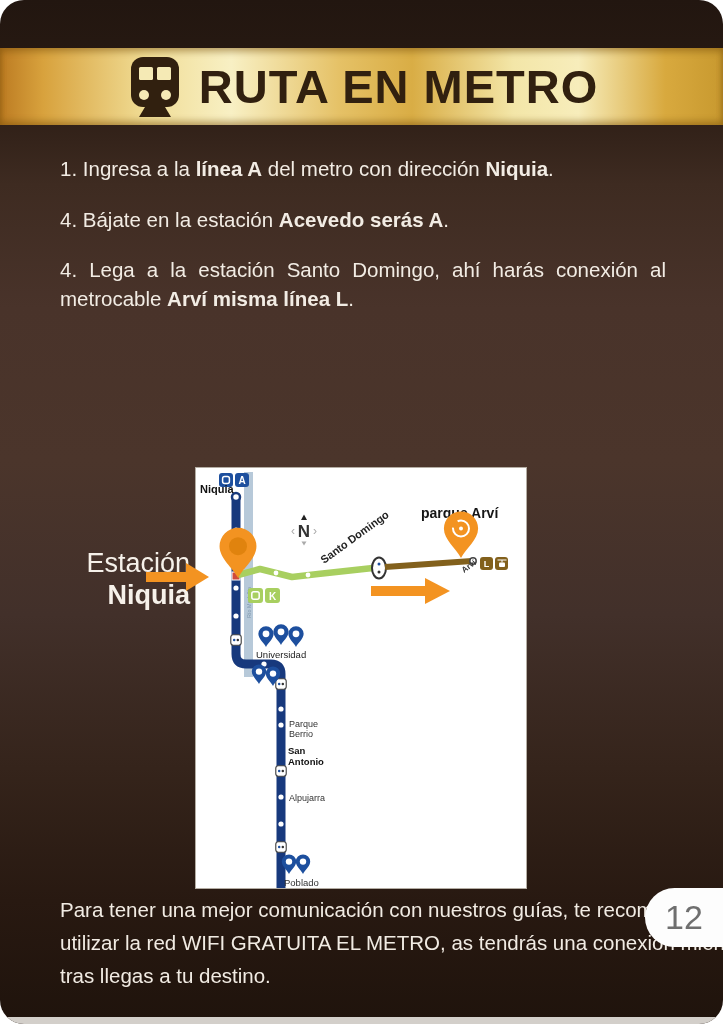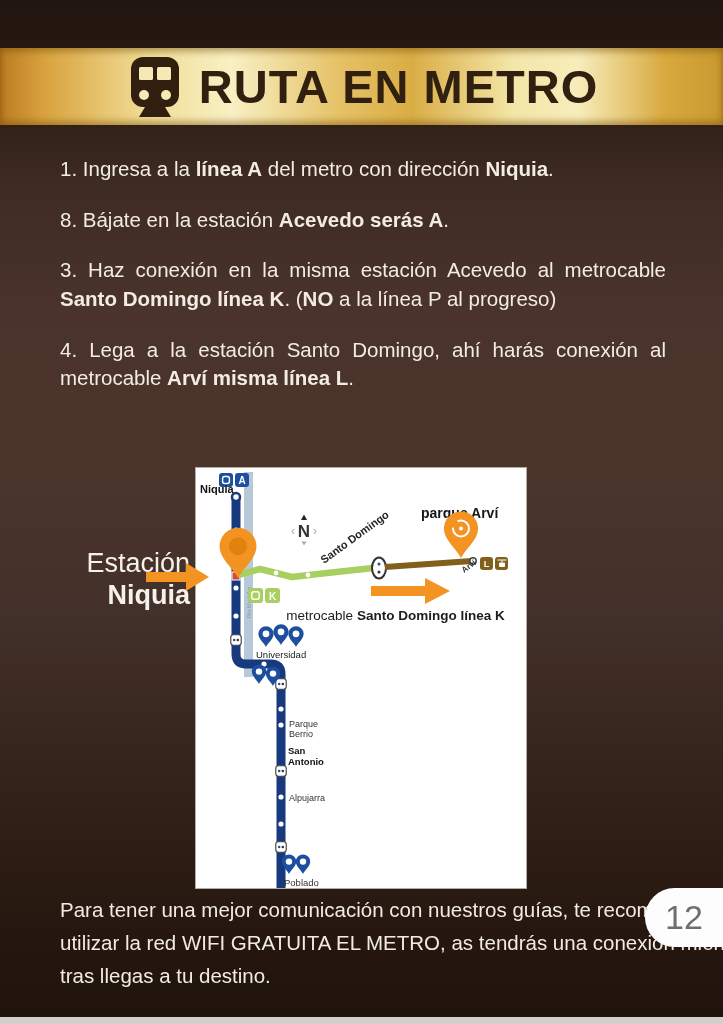--- a/index.html
+++ b/index.html
@@ -5,20 +5,21 @@
   html,body { margin:0; padding:0; }
   body { font-family: "Liberation Sans", sans-serif; }
   .page {
     position: relative;
     width: 723px;
     height: 1024px;
     overflow: hidden;
     background: linear-gradient(180deg,
       #221610 0%, #281a12 8%, #3e2b21 18%, #49332a 30%,
       #4b352b 45%, #42302a 60%, #35241b 75%, #281911 88%, #1f130c 100%);
+    border-radius: 24px;
   }
 
   
   .gold-band {
     position: absolute; left:0; top:48px; width:723px; height:77px;
     background: linear-gradient(90deg,
       #bc7b22 0%, #d8a23d 6%, #f0dc94 20%, #f8f0c4 32%,
       #e5c166 47%, #d9ad45 57%, #f3e6a8 71%, #f7edbb 80%,
       #d8a93e 92%, #c8992f 100%);
     box-shadow: inset 0 4px 6px rgba(120,80,10,.45), inset 0 -4px 6px rgba(120,80,10,.45);
@@ -89,22 +90,21 @@
         <circle cx="19" cy="39" r="5" fill="#f5eab5"></circle>
         <circle cx="41" cy="39" r="5" fill="#f5eab5"></circle>
         <path d="M20,51 L40,51 L46,61 L14,61 Z" fill="#31200f"></path>
       </svg>
       <h1>RUTA EN METRO</h1>
     </div>
   </div>
 
   <div class="instructions">
     <p><span>1. Ingresa a la </span><span class="b">línea A</span><span> del metro con dirección </span><span class="b">Niquia</span><span>.</span></p>
-    <p><span>8. Bájate en la estación </span><span class="b">Acevedo serás A</span><span>.</span></p>
-    <p><span>3. Haz conexión en la misma estación Acevedo al metrocable </span><span class="b">Santo Domingo línea K</span><span>. (</span><span class="b">NO</span><span> a la línea P al progreso)</span></p>
+    <p><span>4. Bájate en la estación </span><span class="b">Acevedo serás A</span><span>.</span></p>
     <p><span>4. Lega a la estación Santo Domingo, ahí harás conexión al metrocable </span><span class="b">Arví misma línea L</span><span>.</span></p>
   </div>
 
   <div class="callout">
     <div class="line1">Estación</div>
     <div class="line2">Niquia</div>
   </div>
   <svg class="callout-arrow" width="64" height="36" viewBox="0 0 64 36">
     <rect x="0" y="13" width="42" height="10" fill="#f39321"></rect>
     <polygon points="40,4 40,32 63,18" fill="#f39321"></polygon>
@@ -234,21 +234,20 @@
 
       <g fill="#1d4f9e">
         <use href="#pin" transform="translate(93,406) scale(.8)"></use>
         <use href="#pin" transform="translate(107,406) scale(.8)"></use>
         <circle cx="93" cy="393.6" r="3.2" fill="#fff"></circle>
         <circle cx="107" cy="393.6" r="3.2" fill="#fff"></circle>
       </g>
       <text x="88" y="418" font-size="9.5" fill="#333">Poblado</text>
     </svg>
 
-    <div class="map-caption"><span>metrocable </span><span class="b">Santo Domingo línea K</span></div>
   </div>
 
   <div class="footer">
     <div>Para tener una mejor comunicación con nuestros guías, te recomendamos</div>
     <div>utilizar la red WIFI GRATUITA EL METRO, as tendrás una conexión mien-</div>
     <div>tras llegas a tu destino.</div>
   </div>
 
   <div class="page-number">
     <span>12</span>

